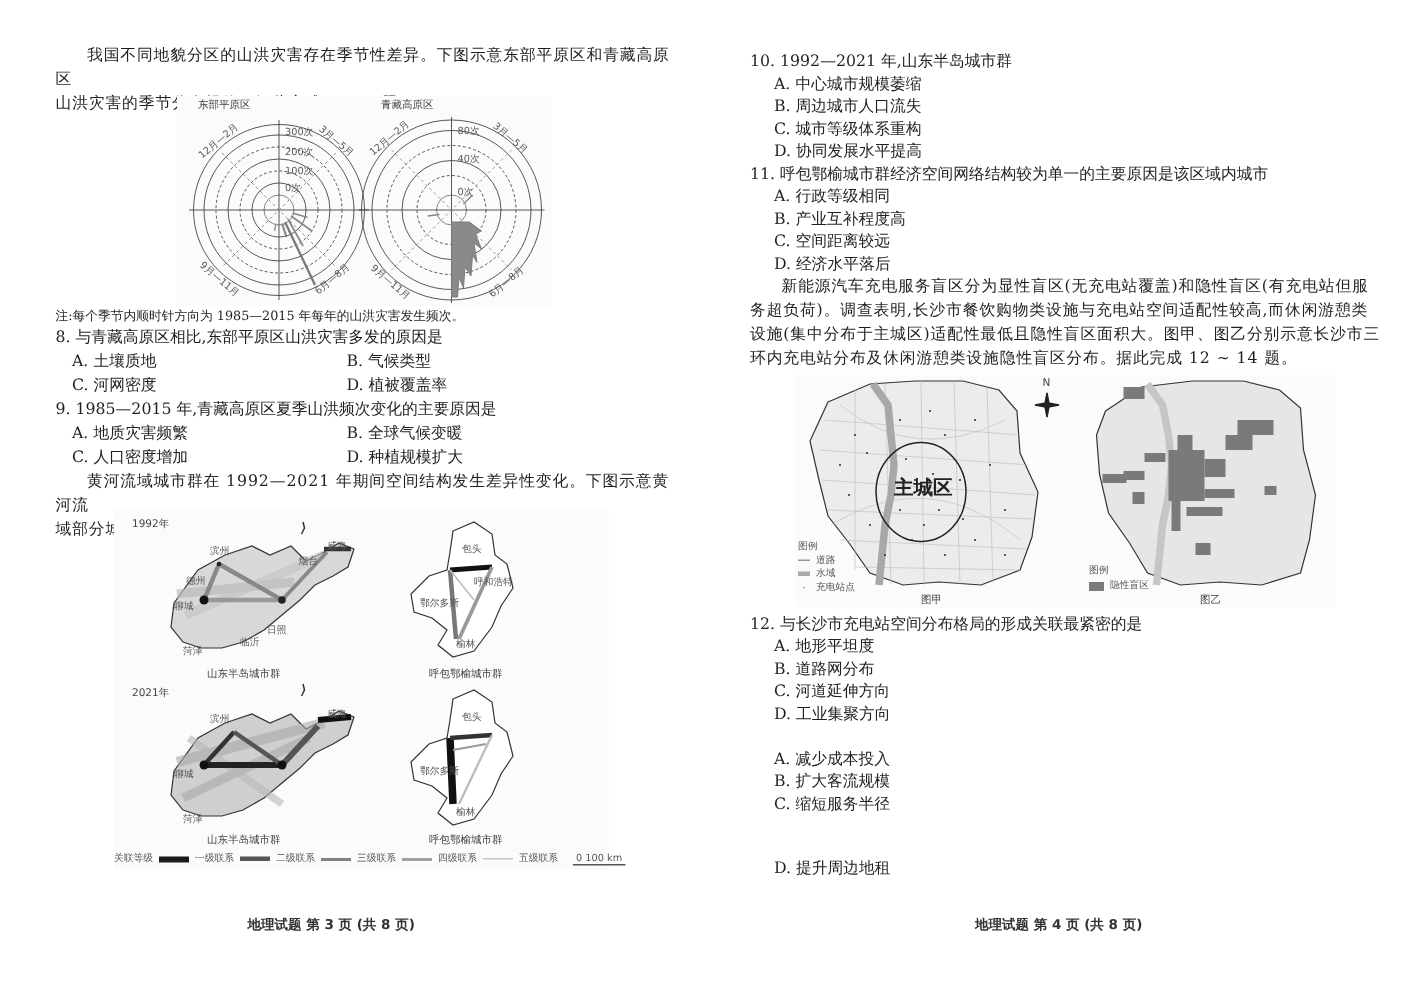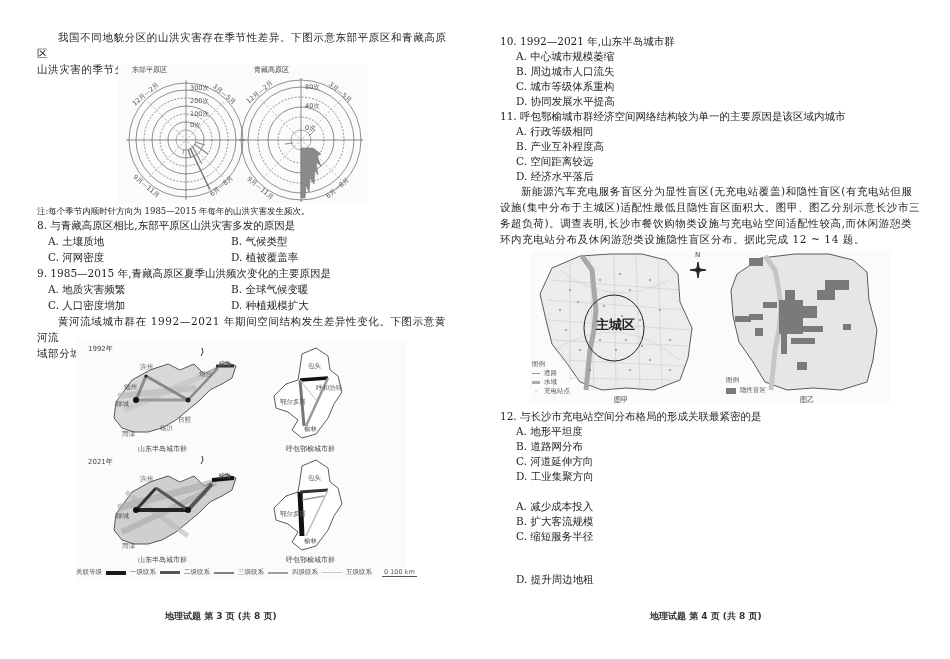--- a/index.html
+++ b/index.html
@@ -218,22 +218,22 @@
   <div class="txt opt" style="left:41px; top:93px;">D. 协同发展水平提高</div>
 
   <div class="txt q-stem" style="left:25px; top:108px;">11. 呼包鄂榆城市群经济空间网络结构较为单一的主要原因是该区域内城市</div>
   <div class="txt opt" style="left:41px; top:123px;">A. 行政等级相同</div>
   <div class="txt opt" style="left:41px; top:138px;">B. 产业互补程度高</div>
   <div class="txt opt" style="left:41px; top:153px;">C. 空间距离较远</div>
   <div class="txt opt" style="left:41px; top:168px;">D. 经济水平落后</div>
 
   <div class="para" style="left:25px; top:183px; width:430px;">
     <div style="text-indent:21px;">新能源汽车充电服务盲区分为显性盲区(无充电站覆盖)和隐性盲区(有充电站但服</div>
+    <div>务超负荷)。调查表明,长沙市餐饮购物类设施与充电站空间适配性较高,而休闲游憩类</div>
     <div>设施(集中分布于主城区)适配性最低且隐性盲区面积大。图甲、图乙分别示意长沙市三</div>
-    <div>务超负荷)。调查表明,长沙市餐饮购物类设施与充电站空间适配性较高,而休闲游憩类</div>
     <div>环内充电站分布及休闲游憩类设施隐性盲区分布。据此完成 12 ~ 14 题。</div>
   </div>
 
   <div class="figure" style="left:55px; top:250px; width:360px; height:155px;">
     <svg width="360" height="155" style="position:absolute; left:0; top:0;">
 
       <g>
         <path d="M22,18 L50,6 L80,4 L112,4 L136,10 L148,24 L150,52 L162,78 L158,108 L150,130 L124,140 L96,138 L72,140 L50,132 L36,112 L22,94 L16,70 L10,44 Z" fill="#ececec" stroke="#333" stroke-width="0.8"></path>
         <g stroke="#bbb" stroke-width="0.4" fill="none">
           <path d="M20,30 L150,40"></path>

